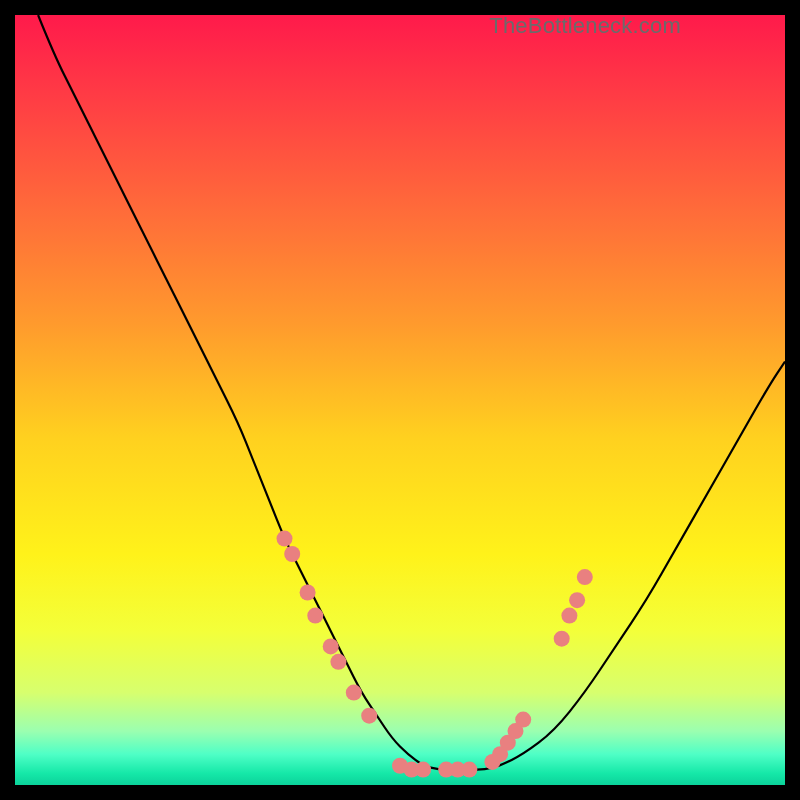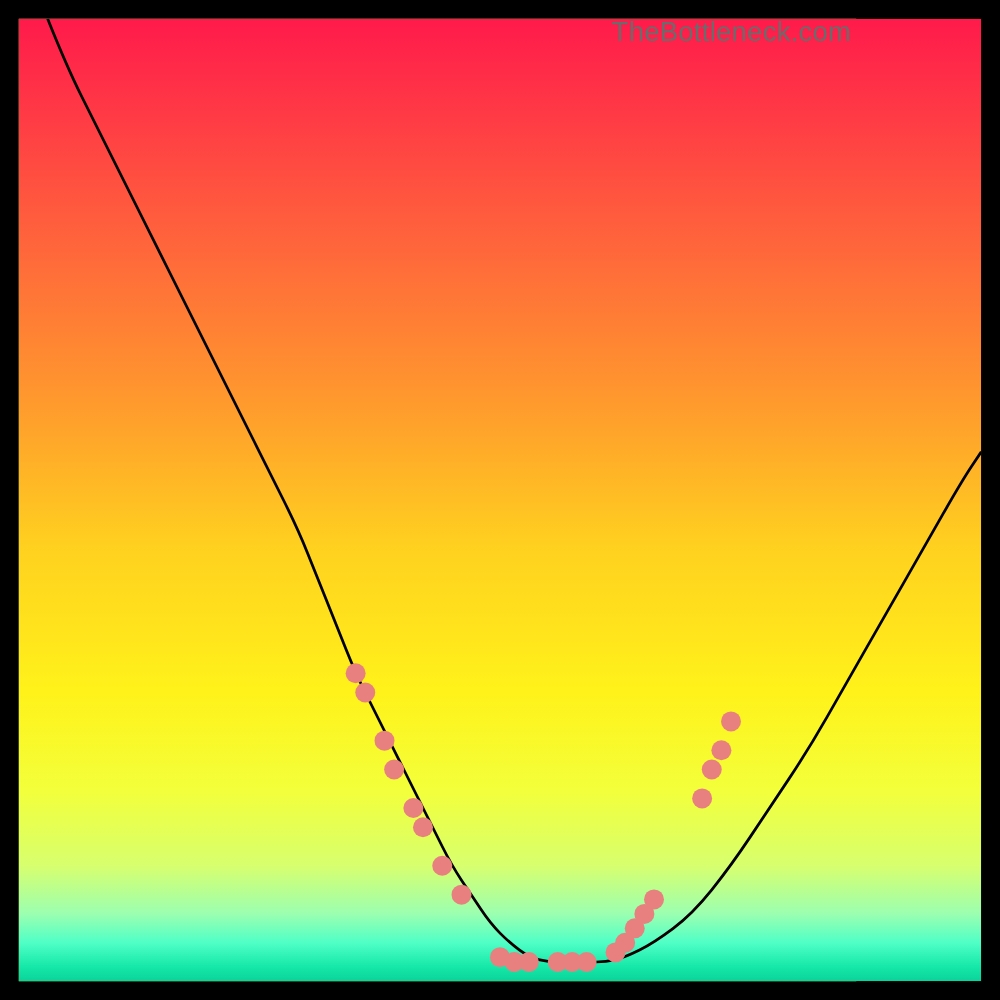--- a/index.html
+++ b/index.html
@@ -10,21 +10,21 @@
     background: #000;
     overflow: hidden;
     font-family: Arial, Helvetica, sans-serif;
   }
   .frame {
     position: absolute;
     left: 15px;
     top: 15px;
     width: 670px;
     height: 770px;
-    background: #bef264;
+    background: #ffffff;
   }
   .plot {
     position: absolute;
     left: 0;
     top: 0;
     width: 770px;
     height: 770px;
   }
   .watermark {
     position: absolute;

